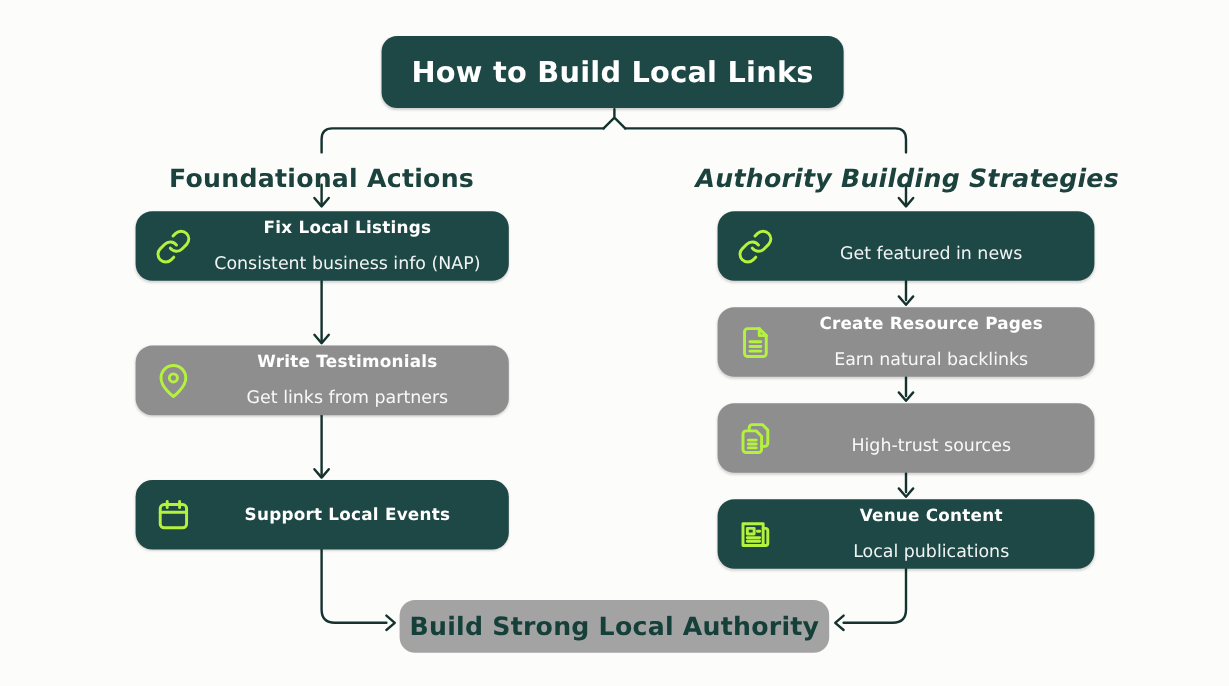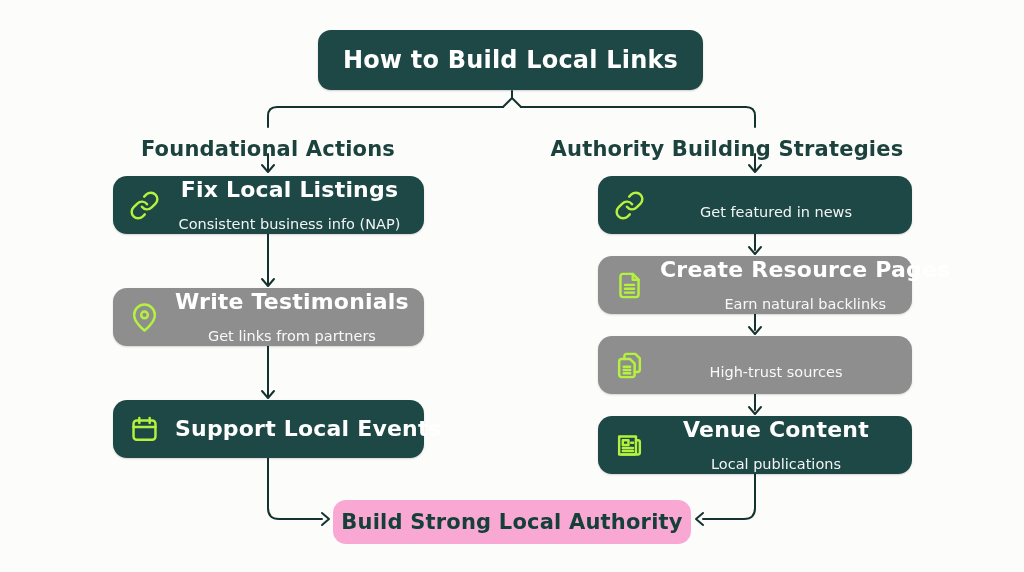--- a/index.html
+++ b/index.html
@@ -18,42 +18,42 @@
     box-shadow:0 1px 2px rgba(0,0,0,.18);
   }
   .title-box .t{color:#ffffff;font-size:24px;font-weight:700;letter-spacing:.2px;}
 
   .col-header{
     position:absolute;top:124px;height:30px;z-index:2;
     display:flex;align-items:center;justify-content:center;
     color:#1c423e;font-size:21px;font-weight:700;letter-spacing:.2px;margin-top:10px;
   }
   .col-header.left{left:88px;width:360px;}
-  .col-header.right{left:549px;width:356px;}
+  .col-header.right{left:578px;width:356px;font-style:italic;}
 
   .col{position:absolute;z-index:2;display:flex;flex-direction:column;}
   .col.left{left:113px;top:176px;width:311px;gap:54px;}
   .col.right{left:598px;top:176px;width:314px;gap:22px;}
 
   .card{
     height:58px;border-radius:14px;display:flex;align-items:center;
     box-shadow:0 1px 2px rgba(0,0,0,.15);
   }
   .card.dark{background:#1d4845;}
   .card.gray{background:#8e8e8e;}
   .card .icn{width:62px;display:flex;align-items:center;justify-content:center;flex:0 0 auto;}
   .card .icn svg{width:31px;height:31px;}
   .card .txt{flex:1;display:flex;flex-direction:column;align-items:center;justify-content:center;
     padding-right:20px;line-height:1.15;}
-  .card .ttl{color:#ffffff;font-size:22px;font-weight:700;letter-spacing:.2px;white-space:nowrap;}
+  .card .ttl{color:#ffffff;font-size:14px;font-weight:700;letter-spacing:.2px;white-space:nowrap;}
   .card .sub{color:rgba(255,255,255,.94);font-size:14.5px;font-weight:400;white-space:nowrap;margin-top:14px;}
 
   .footer-box{
     position:absolute;left:333px;top:500px;width:358px;height:44px;z-index:2;
-    background:#f9a8d4;border-radius:13px;
+    background:#a3a3a3;border-radius:13px;
     display:flex;align-items:center;justify-content:center;
   }
   .footer-box .t{color:#15403a;font-size:21px;font-weight:700;letter-spacing:.2px;}
 </style>
 </head>
 <body>
 
 <div class="stage">
 
   <svg class="connectors" width="1024" height="572" viewBox="0 0 1024 572" fill="none" stroke="#14332f" stroke-width="2" stroke-linecap="round" stroke-linejoin="round">

